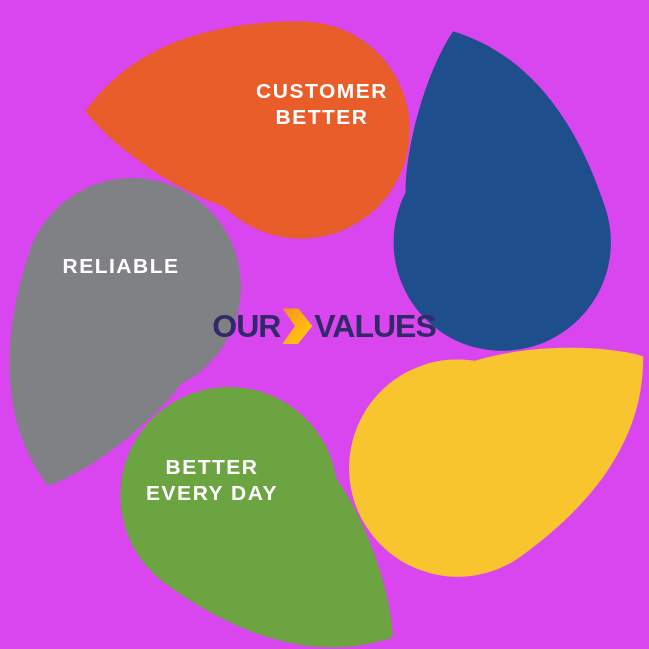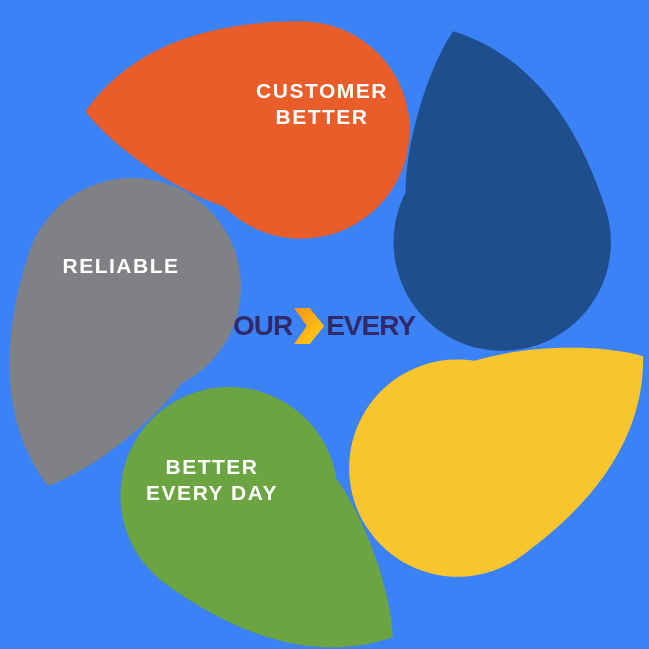--- a/index.html
+++ b/index.html
@@ -7,21 +7,21 @@
     padding: 0;
     background: #ffffff;
     font-family: "Liberation Sans", sans-serif;
   }
   .stage {
     position: relative;
     width: 649px;
     height: 649px;
     margin: 0 auto;
     overflow: hidden;
-    background: #3b82f6;
+    background: #d946ef;
   }
   .petal-svg {
     position: absolute;
     left: 0;
     top: 0;
     width: 649px;
     height: 649px;
     display: block;
   }
   .petal-label {
@@ -48,21 +48,21 @@
     left: 324px;
     top: 326px;
     transform: translate(-50%, -50%);
     display: flex;
     align-items: center;
     gap: 1px;
     white-space: nowrap;
   }
   .center-word {
     font-weight: bold;
-    font-size: 28px;
+    font-size: 32px;
     letter-spacing: -1px;
     color: #312968;
   }
   .chevron {
     width: 30px;
     height: 36px;
     margin: 0 1px;
     background: linear-gradient(135deg, #F6921E 0%, #FFC20E 75%);
     clip-path: polygon(0% 0%, 52% 0%, 100% 50%, 52% 100%, 0% 100%, 42% 50%);
   }
@@ -94,16 +94,16 @@
   </div>
 
   <div class="petal-label lbl-better-every-day">
     <span>BETTER</span>
     <span>EVERY DAY</span>
   </div>
 
   <div class="center-title">
     <span class="center-word">OUR</span>
     <span class="chevron"></span>
-    <span class="center-word">EVERY</span>
+    <span class="center-word">VALUES</span>
   </div>
 
 </div>
 
 </body></html>

